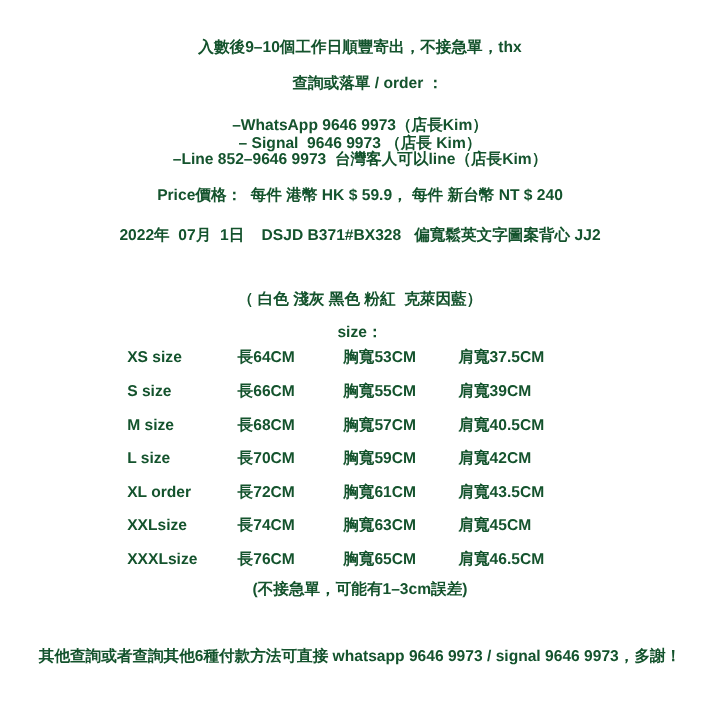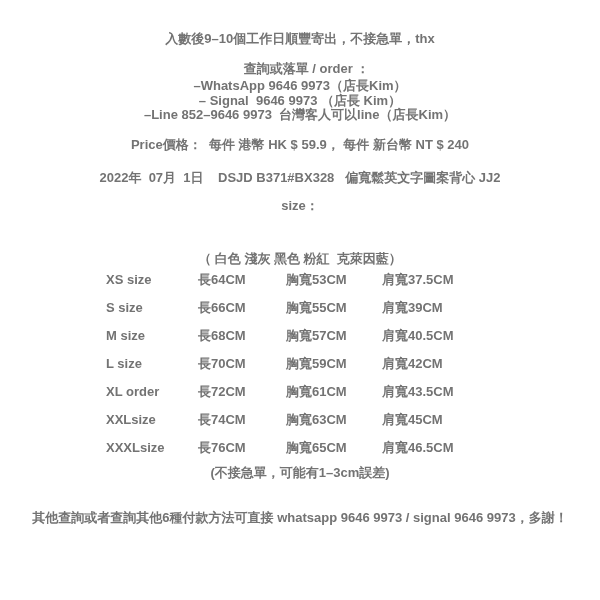--- a/index.html
+++ b/index.html
@@ -1,32 +1,32 @@
 <!DOCTYPE html>
 <html><head>
 <meta charset="utf-8">
 <style>
   html, body { margin: 0; padding: 0; background: #ffffff; }
   .page {
     position: relative;
     width: 600px;
     height: 600px;
     background: #ffffff;
-    color: #737373;
+    color: #14532d;
     font-family: "Liberation Sans", sans-serif;
     font-weight: 600;
     font-size: 13px;
     line-height: 13px;
     text-align: center;
     overflow: hidden;
   }
   .line { white-space: pre; }
   .shipping-notice { padding-top: 32px; }
   .order-heading   { margin-top: 17px; padding-left: 13px; }
-  .contacts        { margin-top: 4px; }
+  .contacts        { margin-top: 22px; }
   .contacts .line  { line-height: 14.5px; }
   .price-line      { margin-top: 15px; }
   .product-line    { margin-top: 20px; }
   .colors-line     { margin-top: 40px; }
   .size-heading    { margin-top: 15px; }
   .size-table {
     display: table;
     margin: 1px auto 0 auto;
     border-collapse: collapse;
   }
@@ -36,44 +36,44 @@
     vertical-align: middle;
     padding: 7.5px 0;
     white-space: pre;
     text-align: left;
   }
   .col-label    { width: 92px; }
   .col-length   { width: 88px; }
   .col-chest    { width: 96px; }
   .col-shoulder { width: 112px; }
   .measure-note { margin-top: 4px; }
-  .footer-note  { margin-top: 32px; }
+  .footer-note  { margin-top: 43px; }
 </style>
 </head>
 <body>
 
 <div class="page">
 
   <div class="line shipping-notice">入數後9–10個工作日順豐寄出，不接急單，thx</div>
 
   <div class="line order-heading">查詢或落單 / order ：</div>
 
   <div class="contacts">
     <div class="line">–WhatsApp 9646 9973（店長Kim）</div>
     <div class="line">– Signal  9646 9973 （店長 Kim）</div>
     <div class="line">–Line 852–9646 9973  台灣客人可以line（店長Kim）</div>
   </div>
 
   <div class="line price-line">Price價格：  每件 港幣 HK $ 59.9， 每件 新台幣 NT $ 240</div>
 
   <div class="line product-line">2022年  07月  1日    DSJD B371#BX328   偏寬鬆英文字圖案背心 JJ2</div>
 
+  <div class="line colors-line">（ 白色 淺灰 黑色 粉紅  克萊因藍）</div>
+
   <div class="line size-heading">size：</div>
-
-  <div class="line colors-line">（ 白色 淺灰 黑色 粉紅  克萊因藍）</div>
 
   <div class="size-table">
     <div class="size-row">
       <div class="size-cell col-label">XS size</div>
       <div class="size-cell col-length">長64CM</div>
       <div class="size-cell col-chest">胸寬53CM</div>
       <div class="size-cell col-shoulder">肩寬37.5CM</div>
     </div>
     <div class="size-row">
       <div class="size-cell col-label">S size</div>

